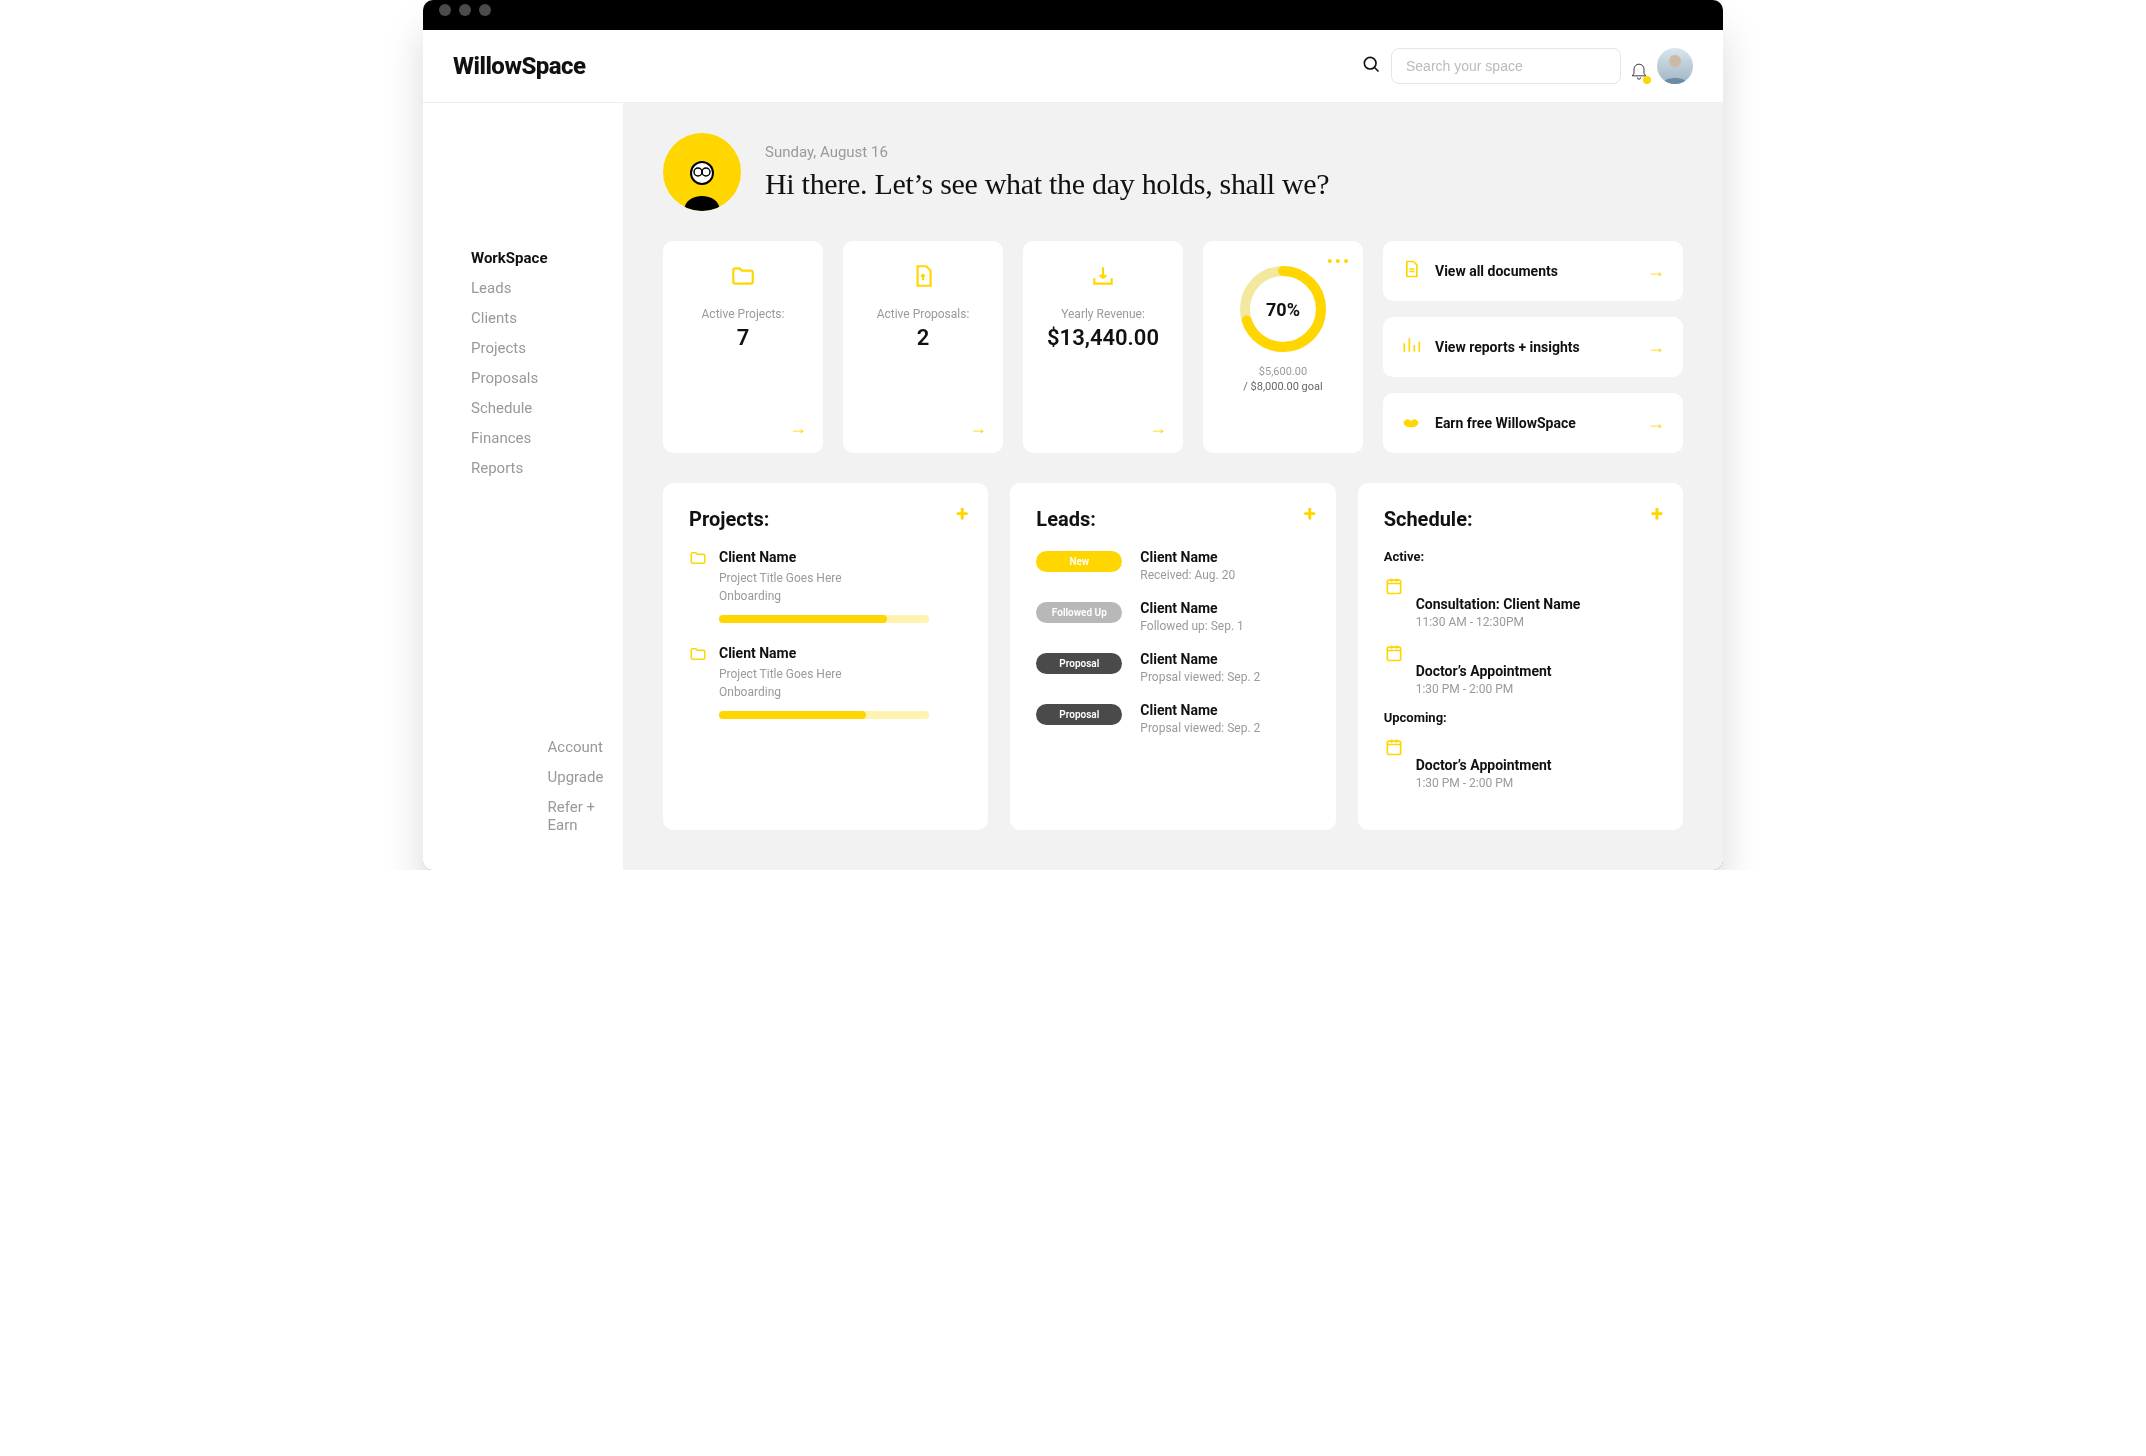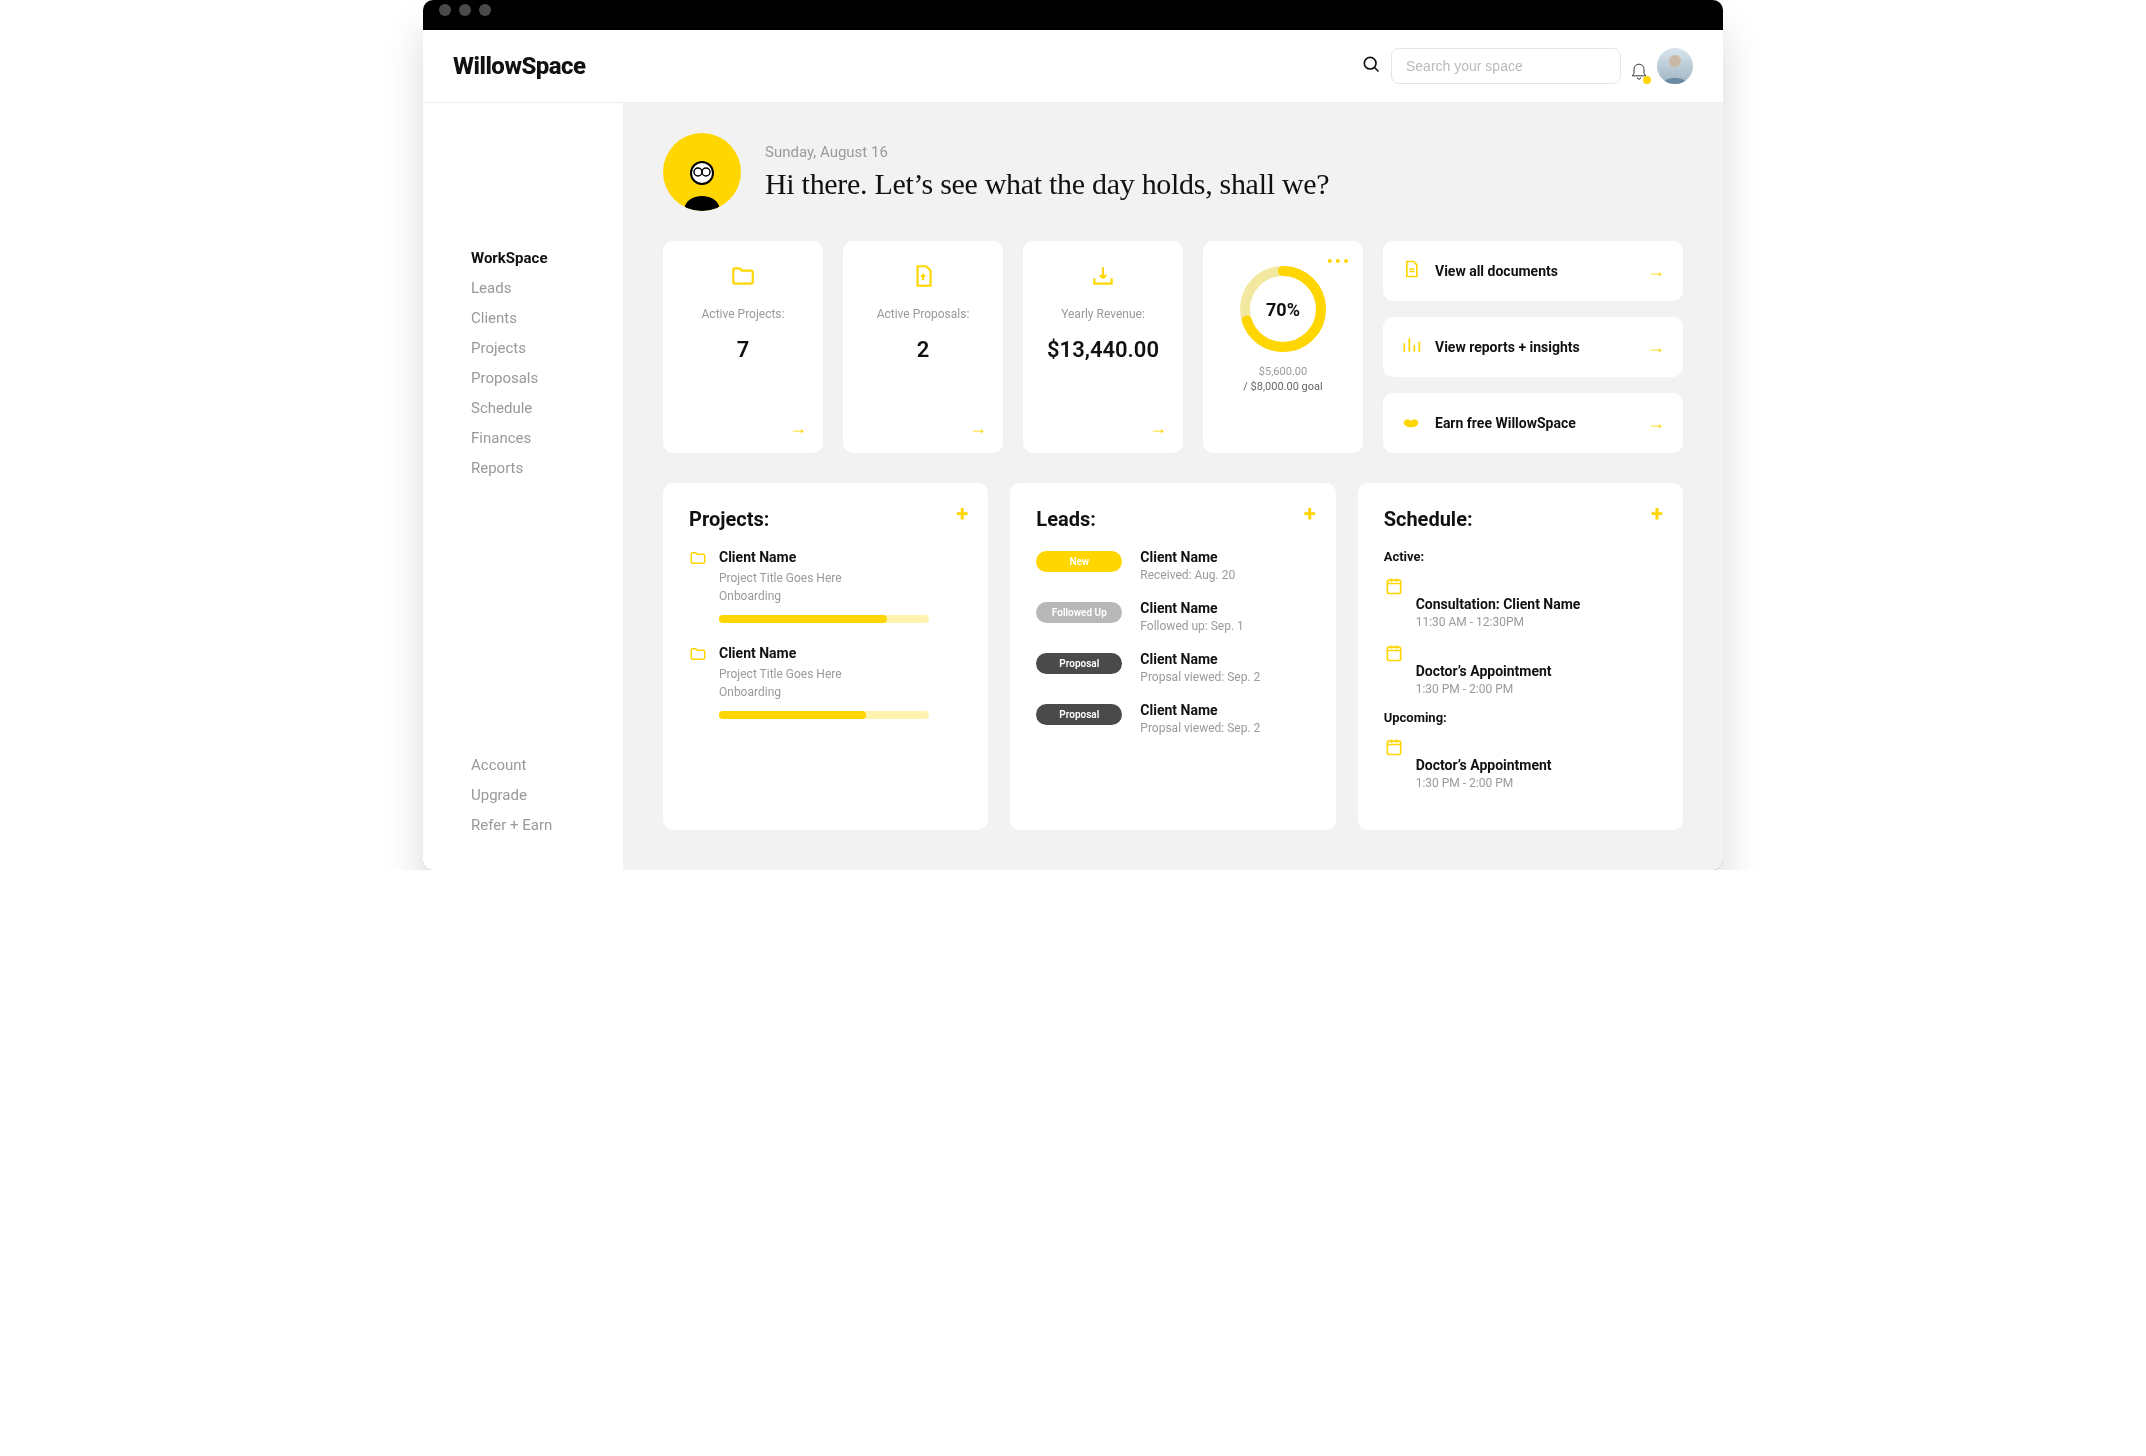--- a/index.html
+++ b/index.html
@@ -53,21 +53,21 @@
     display:flex;align-items:center;justify-content:center;
     overflow:hidden;
   }
   .avatar svg{width:100%;height:100%;}
 
   
   .body { display:flex; background:#f2f2f2; }
   .sidebar {
     width:200px; background:#fff;
     padding:140px 0 30px 48px;
-    display:flex; flex-direction:column; justify-content:space-between;
+    display:flex; flex-direction:row; justify-content:space-between;
     min-height:740px;
   }
   .nav-main { list-style:none; }
   .nav-main li, .nav-bottom li {
     font-size:15px; color:#999; padding:6px 0; cursor:pointer;
   }
   .nav-main li.active { color:#111; font-weight:700; }
   .nav-bottom { list-style:none; margin-top:auto; }
 
   .main { flex:1; padding:30px 40px 40px 40px; }
@@ -89,21 +89,21 @@
   .row1 { display:flex; gap:20px; margin-bottom:30px; }
   .stat-card {
     background:#fff; border-radius:10px; flex:1;
     padding:22px 18px 16px 18px;
     display:flex; flex-direction:column; align-items:center;
     position:relative;
     min-height:190px;
   }
   .stat-card .icon { margin-bottom:14px;}
   .stat-card .icon svg { width:26px;height:26px; stroke:#ffd600; fill:none; stroke-width:2;}
-  .stat-card .label { font-size:12px;color:#9a9a9a; margin-bottom:16px;}
+  .stat-card .label { font-size:12px;color:#9a9a9a; margin-bottom:4px;}
   .stat-card .value { font-size:22px;font-weight:600;color:#111;}
   .stat-card .arrow { position:absolute; bottom:14px; right:16px; color:#ffd600; font-size:18px;}
 
   .goal-card {
     background:#fff; border-radius:10px; width:160px;
     padding:16px 14px 14px 14px;
     display:flex;flex-direction:column;align-items:center;
     position:relative;
   }
   .goal-card .dots { position:absolute; top:10px; right:12px; color:#ffd600; font-size:18px; letter-spacing:2px;}

